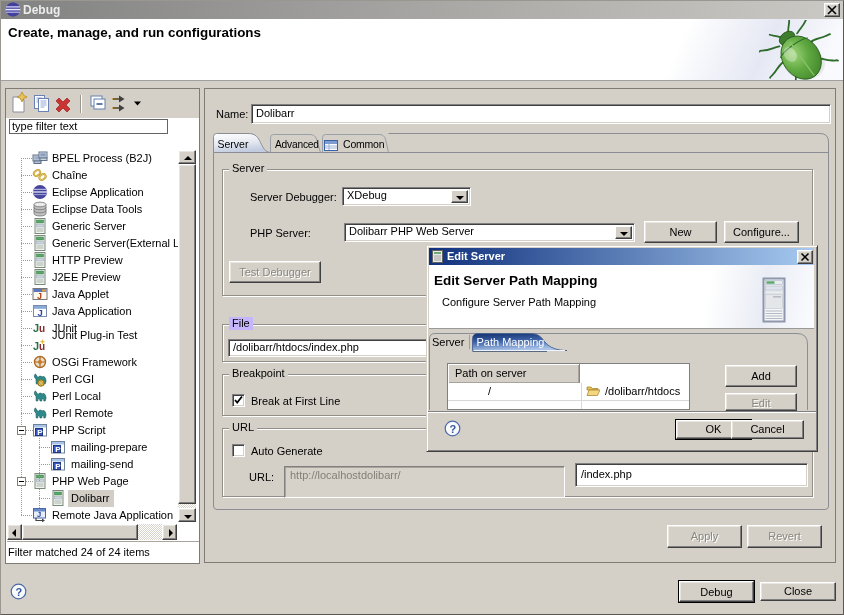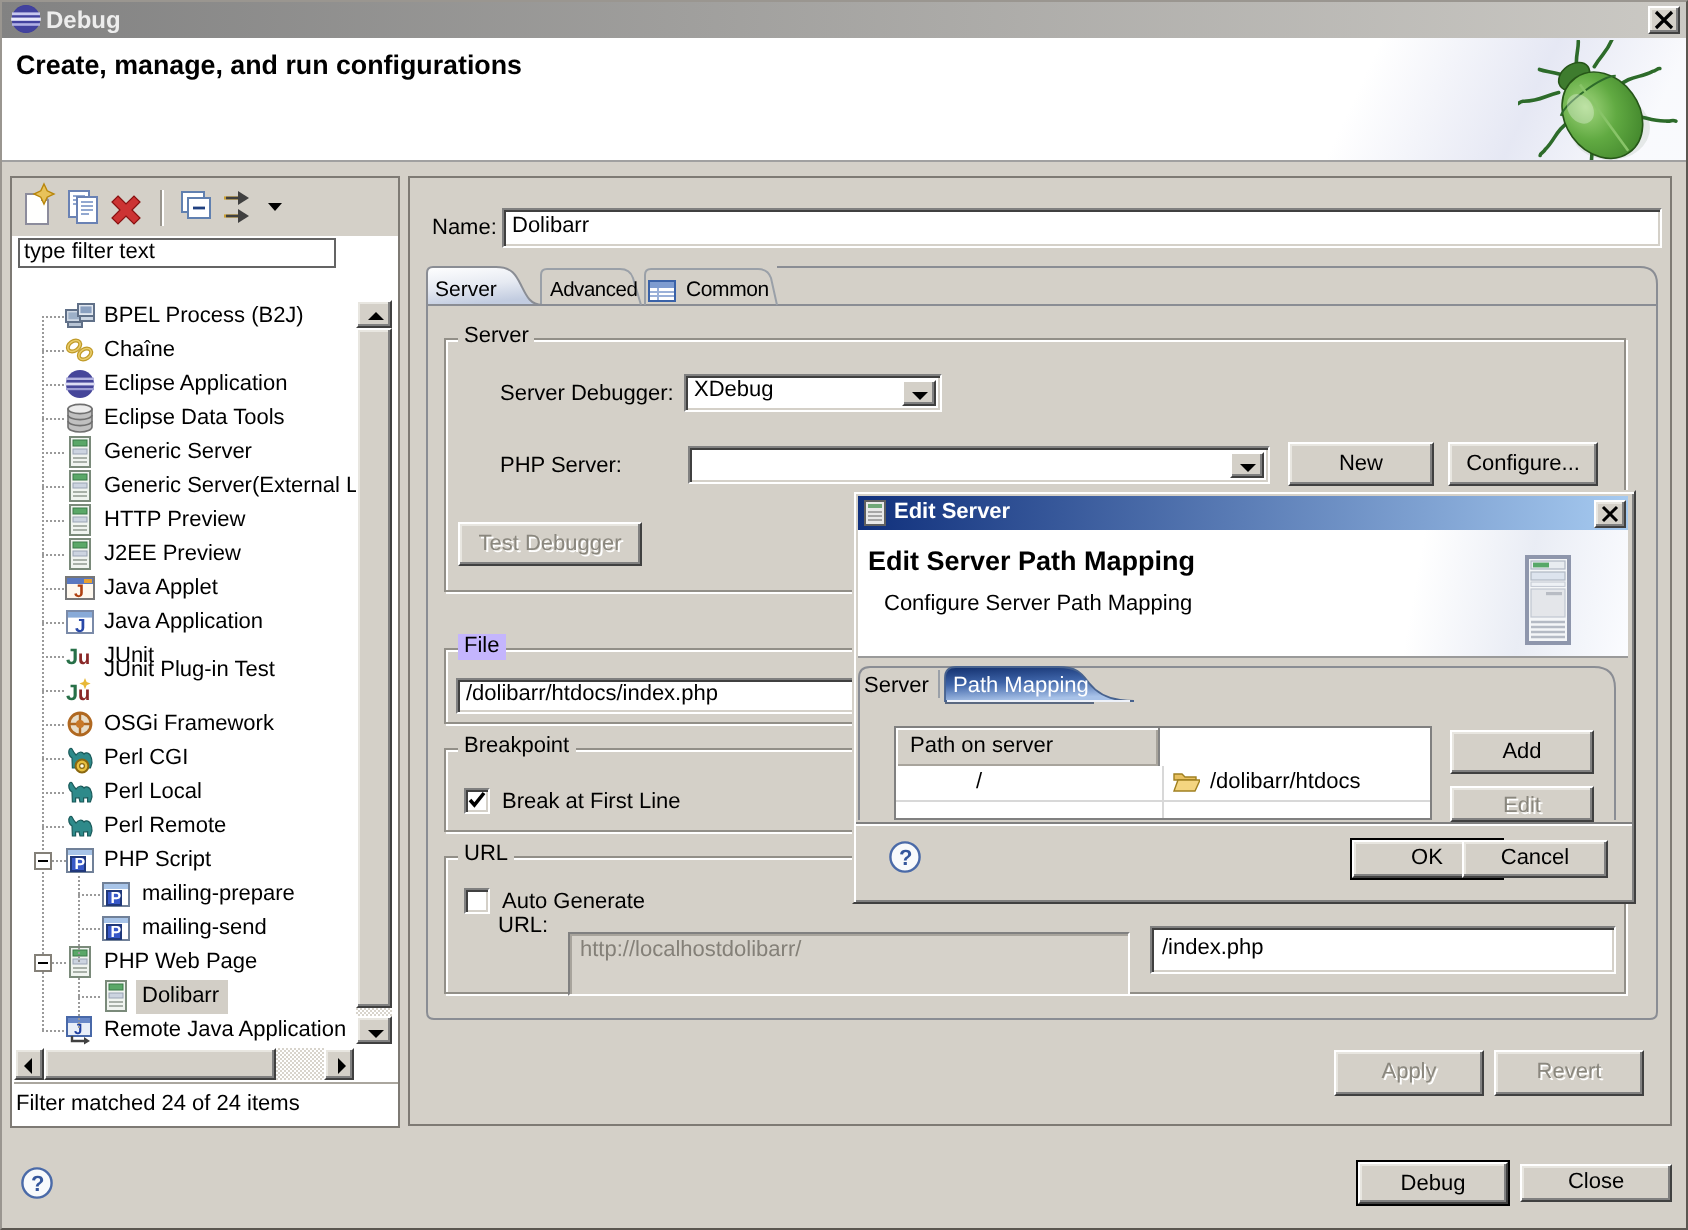--- a/index.html
+++ b/index.html
@@ -362,20 +362,21 @@
     <div class="abs" style="left:24px;top:73px;background:#d4d0c8;padding:0 3px;line-height:13px;z-index:2;">Server</div>
     <div class="abs" style="left:45px;top:102px;">Server Debugger:</div>
     <div class="abs sunken" style="left:137px;top:98px;width:129px;height:19px;">
         <div style="padding:1px 4px;">XDebug</div>
         <div class="combo-arrow">
           <div class="tri-d" style="left:4px;top:5px;"></div>
         </div>
       </div>
     <div class="abs" style="left:45px;top:138px;">PHP Server:</div>
     <div class="abs sunken" style="left:139px;top:134px;width:291px;height:19px;">
+        <div style="padding:1px 4px;">Dolibarr PHP Web Server</div>
         <div class="combo-arrow">
           <div class="tri-d" style="left:4px;top:5px;"></div>
         </div>
       </div>
     <div class="abs btn" style="left:439px;top:132px;width:73px;height:22px;line-height:20px;">New</div>
     <div class="abs btn" style="left:519px;top:132px;width:75px;height:22px;line-height:20px;">Configure...</div>
     <div class="abs btn gray-text" style="left:24px;top:172px;width:92px;height:22px;line-height:20px;">Test Debugger</div>
     <div class="abs group" style="left:17px;top:235px;width:591px;height:38px;"></div>
     <div class="abs" style="left:24px;top:228px;background:#c4b5fd;padding:0 3px;line-height:13px;z-index:2;">File</div>
     <div class="abs sunken" style="left:23px;top:250px;width:517px;height:18px;">
@@ -384,21 +385,21 @@
     <div class="abs group" style="left:17px;top:285px;width:591px;height:42px;"></div>
     <div class="abs" style="left:24px;top:278px;background:#d4d0c8;padding:0 3px;line-height:13px;z-index:2;">Breakpoint</div>
     <div class="abs cb" style="left:27px;top:305px;"><svg width="11" height="11" viewBox="0 0 11 11">
           <path d="M2 5 L4.2 7.5 L9 1.5" fill="none" stroke="#000" stroke-width="1.8"></path>
         </svg></div>
     <div class="abs" style="left:46px;top:306px;">Break at First Line</div>
     <div class="abs group" style="left:17px;top:339px;width:591px;height:69px;"></div>
     <div class="abs" style="left:24px;top:332px;background:#d4d0c8;padding:0 3px;line-height:13px;z-index:2;">URL</div>
     <div class="abs cb" style="left:27px;top:355px;"></div>
     <div class="abs" style="left:46px;top:356px;">Auto Generate</div>
-    <div class="abs" style="left:44px;top:368px;text-align:center;">URL:</div>
+    <div class="abs" style="left:44px;top:382px;text-align:center;">URL:</div>
     <div class="abs" style="left:79px;top:377px;width:281px;height:32px;background:#d6d2ca;border:1px solid;border-color:#808080 #fff #fff #808080;box-shadow:inset 1px 1px 0 #a8a49c;">
         <div style="padding:2px 5px;color:#848078;">http://localhostdolibarr/</div>
       </div>
     <div class="abs sunken" style="left:370px;top:374px;width:233px;height:24px;">
         <div style="padding:4px 5px;">/index.php</div>
       </div>
   </div>
 
   <div class="abs btn gray-text" style="left:462px;top:436px;width:75px;height:23px;line-height:21px;">Apply</div>
   <div class="abs btn gray-text" style="left:542px;top:436px;width:75px;height:23px;line-height:21px;">Revert</div>
@@ -449,21 +450,21 @@
 </linearGradient>
         </defs>
 <path d="M0.5,80 L0.5,9 Q0.5,3.5 6,3.5 L368,3.5 Q378.5,3.5 378.5,14 L378.5,80" fill="none" stroke="#8a8d94"></path>
 <path d="M40.5,19 L40.5,5" stroke="#9aa0a8"></path>
 <path d="M43.5,20.5 L43.5,9 Q43.5,3.5 49,3.5 L100,3.5 C110,3.5 112,7 115.5,11.5 C119,16 124,19 131,20 C134,20.4 136,20.5 138,20.5 Z" fill="url(#bluetab)" stroke="#47628e" stroke-width="0.9"></path>
 <path d="M44.5,20.5 L136,20.5" stroke="#eef2fa" stroke-width="1"></path>
 <path d="M43.5,21.5 L118,21.5" stroke="#5a6880" stroke-width="1"></path>
 <text x="3" y="16" font-family="Liberation Sans" font-size="11">Server</text>
 <text x="47.5" y="16" font-family="Liberation Sans" font-size="11" fill="#ffffff">Path Mapping</text>
 </svg></div>
-  <div class="abs" style="left:20px;top:117px;width:269px;height:47px;background:#fff;border:1px solid #808080;overflow:hidden;">
+  <div class="abs" style="left:20px;top:117px;width:243px;height:47px;background:#fff;border:1px solid #808080;overflow:hidden;">
       <div class="abs" style="left:0;top:0;width:132px;height:19px;background:#d4d0c8;border-right:1px solid #848484;box-shadow:inset 1px 1px 0 #fff, inset -1px -1px 0 #a8a49c;">
         <div style="padding:3px 0 0 7px;">Path on server</div>
       </div>
       <div class="abs" style="left:133px;top:19px;width:1px;height:28px;background:#d8d8d8;"></div>
       <div class="abs" style="left:0;top:36px;width:267px;height:1px;background:#d8d8d8;"></div>
       <div class="abs" style="left:40px;top:21px;">/</div>
       <div class="abs" style="left:138px;top:21px;width:14px;height:12px;"><svg width="14" height="12" viewBox="0 0 14 12">
           <path d="M1 2 L5 2 L6.5 3.5 L12 3.5 L12 5 L1 5 Z" fill="#e8c060" stroke="#a08020" stroke-width="0.7"></path>
           <path d="M1 10.5 L3 5 L14 5 L11.5 10.5 Z" fill="#f4d580" stroke="#a08020" stroke-width="0.7"></path>
         </svg></div>

